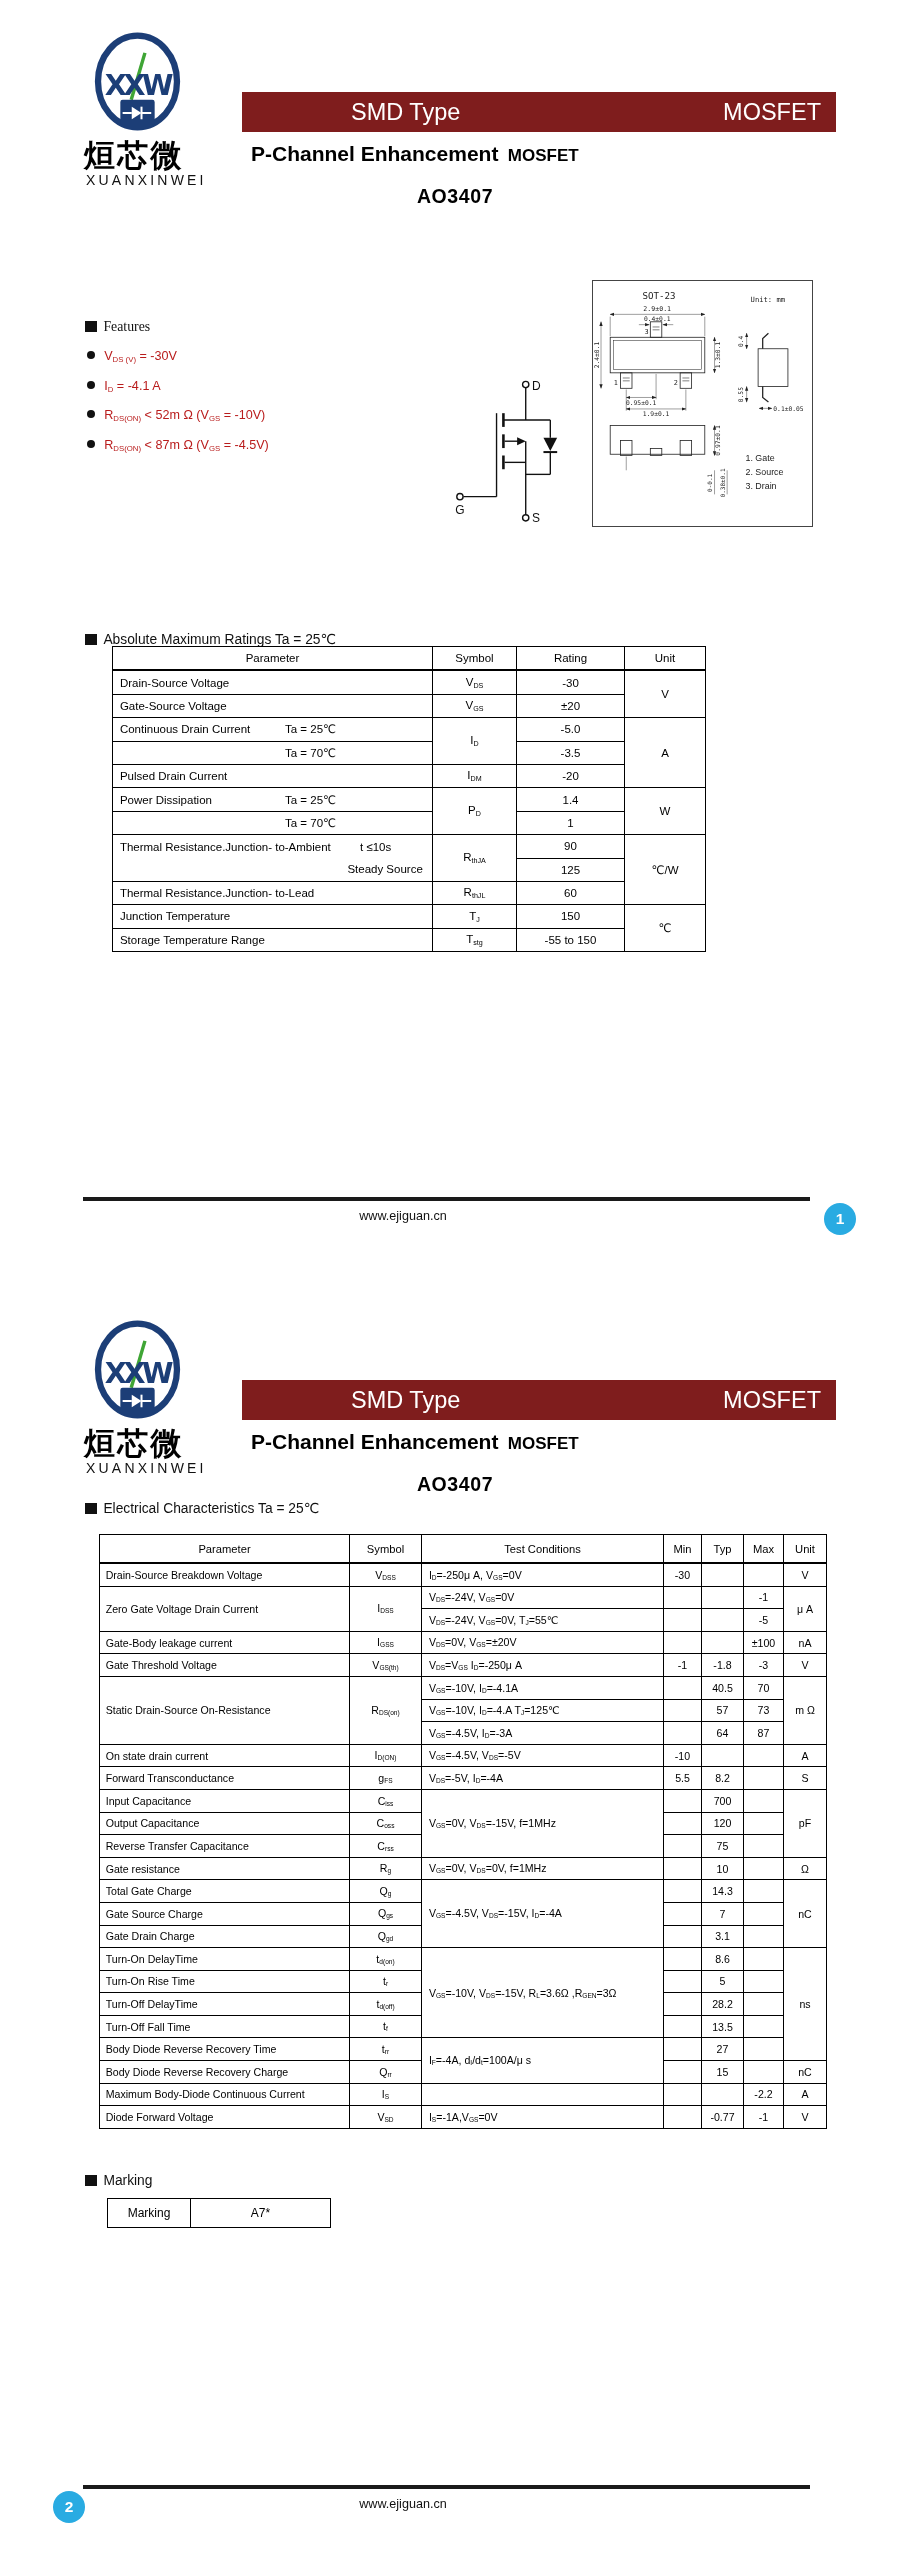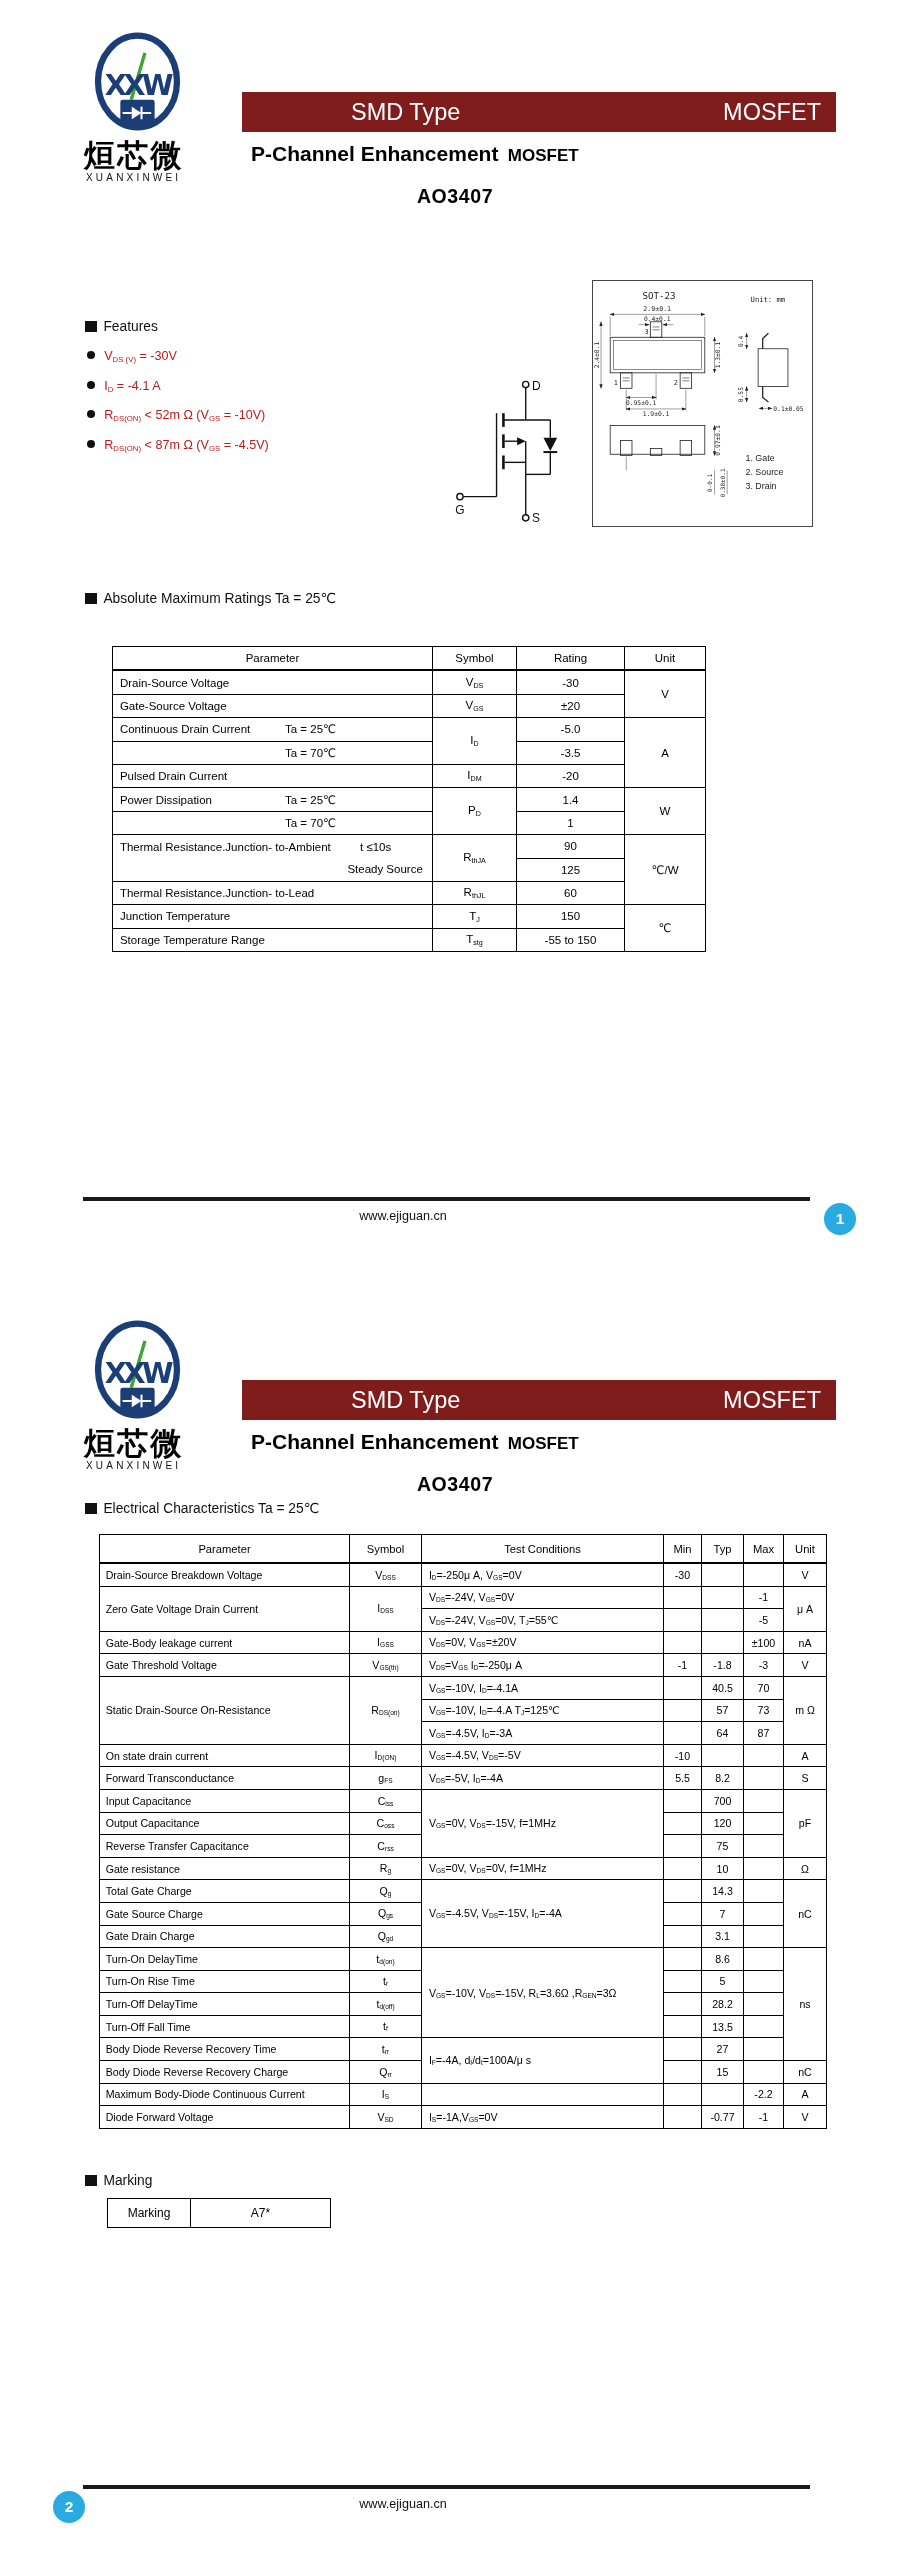--- a/index.html
+++ b/index.html
@@ -5,21 +5,21 @@
   html,body{margin:0;padding:0;background:#fff;}
   .sheet{position:relative;width:910px;height:2576px;background:#fff;overflow:hidden;
          font-family:"Liberation Sans","DejaVu Sans",sans-serif;color:#000;}
   .page{position:absolute;left:0;width:910px;height:1288px;background:#fff;}
   #page1{top:0;} #page2{top:1288px;}
 
   
   .logo-svg{position:absolute;left:86px;top:32px;width:103px;height:99px;}
   .brand-cn{position:absolute;left:84px;top:135px;width:133px;font-size:31px;font-weight:bold;
             letter-spacing:2.3px;font-family:"DejaVu Sans",sans-serif;white-space:nowrap;}
-  .brand-en{position:absolute;left:86px;top:172px;font-size:10px;letter-spacing:3.2px;
+  .brand-en{position:absolute;left:86px;top:172px;font-size:14px;letter-spacing:3.2px;
             font-weight:500;color:#111;white-space:nowrap;}
   .banner{position:absolute;left:242px;top:92px;width:594px;height:40px;background:#7f1d1d;}
   .banner .bl{position:absolute;left:109px;top:50%;transform:translateY(-50%);
               color:#fff;font-size:23.5px;white-space:nowrap;}
   .banner .br{position:absolute;right:15px;top:50%;transform:translateY(-50%);
               color:#fff;font-size:23.5px;white-space:nowrap;}
   .doc-title{position:absolute;left:251px;top:142px;white-space:nowrap;}
   .doc-title .t1{font-size:21px;font-weight:bold;}
   .doc-title .t2{font-size:17px;font-weight:bold;margin-left:6.9px;}
   .part-no{position:absolute;left:0;top:185px;width:910px;text-align:center;
@@ -102,21 +102,21 @@
       <span class="bl">SMD Type</span>
       <span class="br">MOSFET</span>
     </div>
 
     <div class="doc-title">
       <span class="t1">P-Channel Enhancement</span>
       <span class="t2">MOSFET</span>
     </div>
     <div class="part-no">AO3407</div>
 
-    <div class="sec-head" style="left:85px;top:319px;">
+    <div class="sec-head" style="left:85px;top:319px;font-family:Liberation Serif, serif;">
       <span class="sq"></span><span>Features</span>
     </div>
     <div class="feat" style="top:349px;">
       <span class="dot"></span><span>V<span class="sub">DS (V)</span> = -30V</span>
     </div>
     <div class="feat" style="top:379px;">
       <span class="dot"></span><span>I<span class="sub">D</span> = -4.1 A</span>
     </div>
     <div class="feat" style="top:408px;">
       <span class="dot"></span><span>R<span class="sub">DS(ON)</span> &lt; 52m Ω  (V<span class="sub">GS</span> = -10V)</span>
@@ -235,21 +235,21 @@
         <text x="221" y="278" text-anchor="middle" font-size="11" transform="rotate(-90 221 278)">0.97±0.1</text>
         <text x="208" y="352" text-anchor="middle" font-size="10.5" transform="rotate(-90 208 352)">0-0.1</text>
         <text x="230" y="352" text-anchor="middle" font-size="10.5" transform="rotate(-90 230 352)">0.38±0.1</text>
 
         <text class="pinlbl" x="266" y="314">1. Gate</text>
         <text class="pinlbl" x="266" y="338">2. Source</text>
         <text class="pinlbl" x="266" y="362">3. Drain</text>
       </svg>
     </div>
 
-    <div class="sec-head" style="left:85px;top:590px;">
+    <div class="sec-head" style="left:85px;top:631px;">
       <span class="sq"></span><span>Absolute Maximum Ratings Ta = 25℃</span>
     </div>
 
     <table class="amr">
       <colgroup>
           <col style="width:320px">
           <col style="width:84px">
           <col style="width:108px">
           <col style="width:81px">
         </colgroup>

